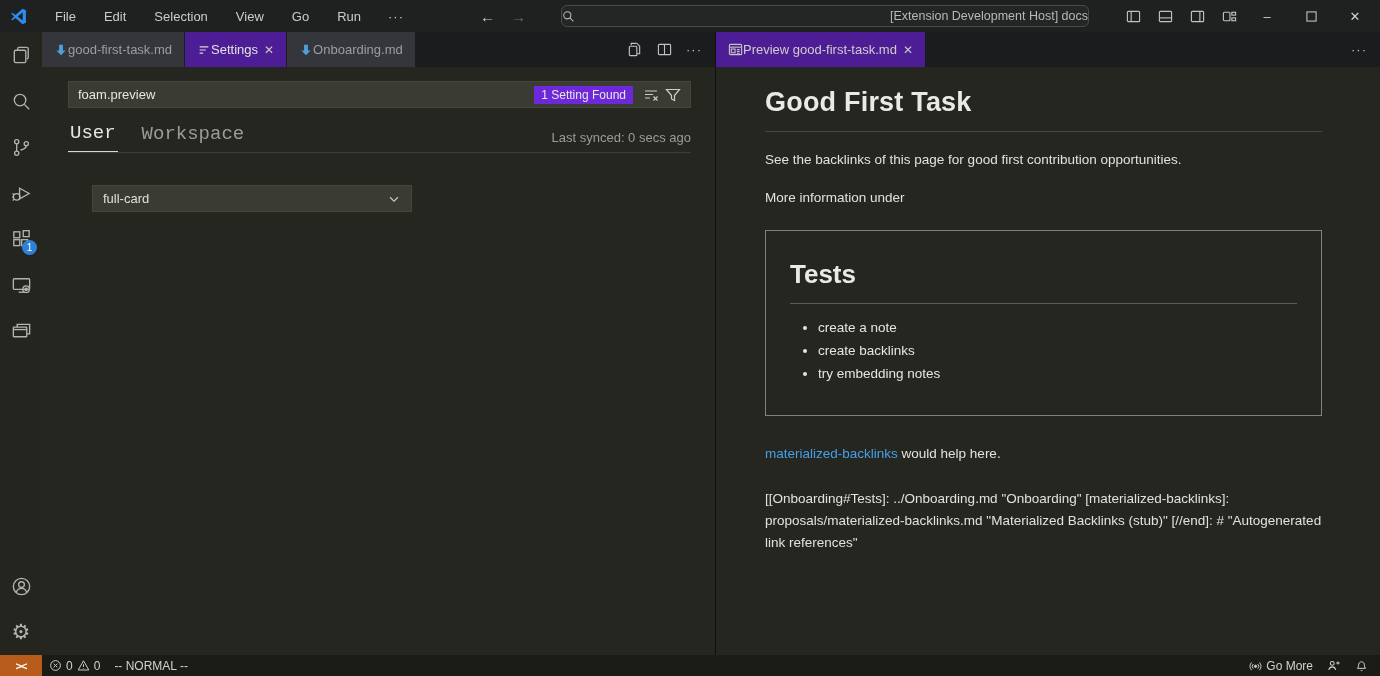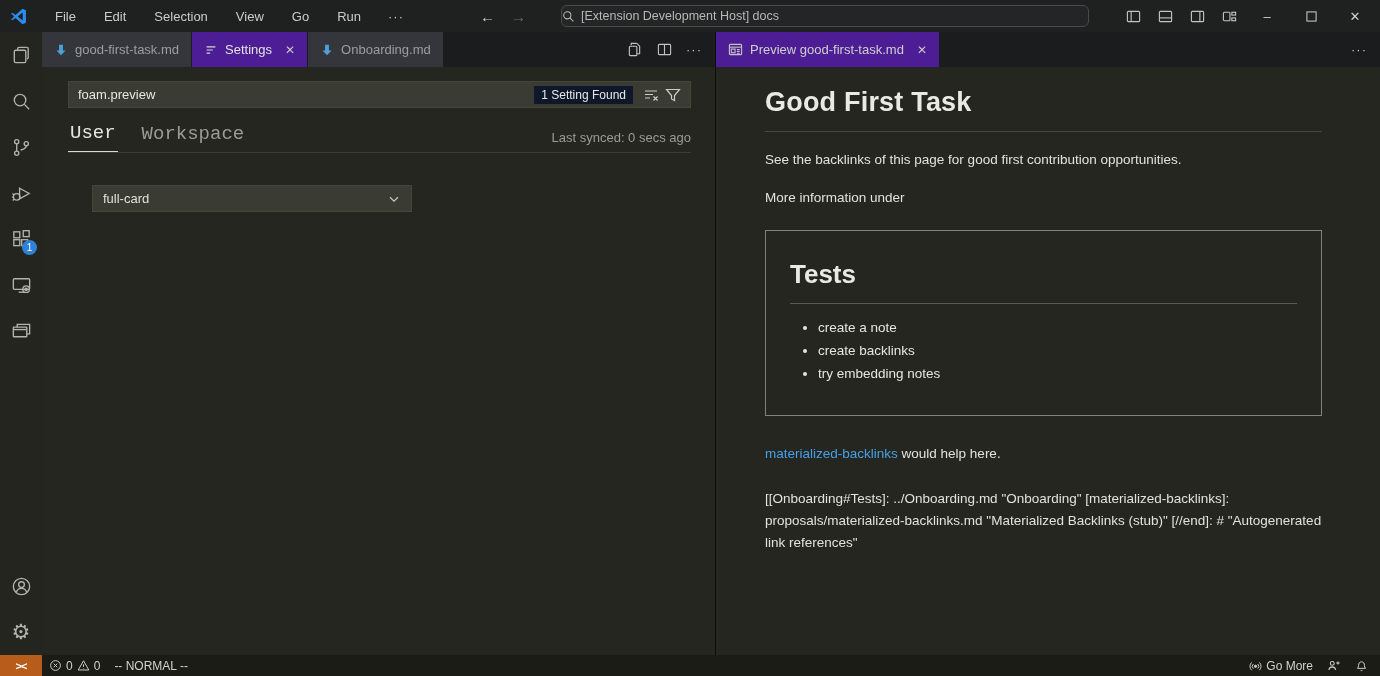--- a/index.html
+++ b/index.html
@@ -11,53 +11,53 @@
   .titlebar { height:32px; background:#1f2020; display:flex; align-items:center; flex:0 0 32px; }
   .tb-left { display:flex; align-items:center; gap:10px; padding-left:8px; }
   .vscode-logo { width:20px; height:20px; margin-right:8px; display:flex; align-items:center; justify-content:center; }
   .menu-item { color:#cccccc; padding:3px 9px; border-radius:4px; cursor:default; }
   .menu-ellipsis { color:#cccccc; padding:3px 8px; letter-spacing:1px; }
   .nav-arrows { display:flex; align-items:center; gap:4px; margin-left:52px; }
   .nav-arrow { font-size:15px; color:#d0d0d0; padding:0 6px; }
   .nav-arrow.disabled { color:#6b6c6a; }
   .tb-center { flex:1; display:flex; justify-content:center; }
   .command-center { width:528px; height:22px; background:#242526; border:1px solid #4a4b49; border-radius:6px;
-    display:flex; align-items:center; justify-content:flex-start; gap:6px; color:#b8b8b5; font-size:12.5px; }
+    display:flex; align-items:center; justify-content:space-between; gap:6px; color:#b8b8b5; font-size:12.5px; }
   .tb-right { display:flex; align-items:center; gap:2px; padding-right:4px; }
   .tb-icon { width:30px; height:26px; display:flex; align-items:center; justify-content:center; color:#c2c2bf; }
   .win-btn { width:42px; height:30px; display:flex; align-items:center; justify-content:center; color:#d0d0cd; font-size:13px; }
 
   
   .main { flex:1; display:flex; min-height:0; }
   .activitybar { width:42px; background:#24251e; display:flex; flex-direction:column; align-items:center; flex:0 0 42px; }
   .ab-icon { width:42px; height:46px; display:flex; align-items:center; justify-content:center; color:#b3b3af; position:relative; }
   .ab-spacer { flex:1; }
   .ab-badge { position:absolute; right:5px; bottom:7px; min-width:15px; height:15px; border-radius:50%; background:#2f81d7;
     color:#ffffff; font-size:10px; display:flex; align-items:center; justify-content:center; }
   .gear-glyph { font-size:21px; color:#b3b3af; }
 
   .editor-area { flex:1; display:flex; min-width:0; }
   .group-left { width:674px; flex:0 0 674px; display:flex; flex-direction:column; border-right:1px solid #0e0f0c; }
   .group-right { flex:1; display:flex; flex-direction:column; min-width:0; }
 
   .tabstrip { height:35px; flex:0 0 35px; background:#1b1c1e; display:flex; align-items:stretch; }
-  .tab { display:flex; align-items:center; gap:7px; padding:0 12px; font-size:13px; color:#9c9d9f; background:#35363b; border-right:1px solid #1b1c1e; cursor:default; }
+  .tab { display:flex; align-items:center; padding:0 12px; font-size:13px; color:#9c9d9f; background:#35363b; border-right:1px solid #1b1c1e; cursor:default; }
   .tab.active-olive { background:#4c1d95; color:#e2e2de; }
   .tab .tab-close { font-size:12px; color:#c9c9c6; margin-left:6px; }
   .tab-preview { color:#cfcfcb; }
   .strip-actions { margin-left:auto; display:flex; align-items:center; gap:4px; padding-right:8px; color:#c2c2bf; }
   .strip-btn { width:26px; height:26px; display:flex; align-items:center; justify-content:center; }
   .ellipsis-glyph { letter-spacing:1px; color:#c2c2bf; }
 
   
   .settings-editor { flex:1; background:#25261f; overflow:hidden; }
   .settings-search-row { margin:14px 24px 0 26px; height:27px; background:#3a3b33; border:1px solid #454639;
     display:flex; align-items:center; padding:0 6px 0 9px; }
   .settings-search-text { flex:1; color:#e6e6e2; font-size:13px; }
-  .settings-count-badge { background:#0f172a; color:#e8e8e4; font-size:12px; padding:2px 7px; margin-right:7px; white-space:nowrap; }
+  .settings-count-badge { background:#6d28d9; color:#e8e8e4; font-size:12px; padding:2px 7px; margin-right:7px; white-space:nowrap; }
   .search-toolbar-icon { width:22px; height:22px; display:flex; align-items:center; justify-content:center; color:#cdcdc9; }
   .scope-row { margin:10px 24px 0 26px; display:flex; align-items:flex-end; border-bottom:1px solid #3c3d35; padding-bottom:0; }
   .scope-tab { padding:4px 2px 7px; margin-right:22px; font-size:19px; color:#9b9c97; cursor:default;font-family:Liberation Mono, monospace; }
   .scope-tab.active { color:#e6e6e2; border-bottom:1px solid #d8d8d4; }
   .synced { margin-left:auto; color:#9b9c97; font-size:13px; padding-bottom:7px; }
   .setting-item { margin:32px 0 0 50px; }
   .setting-title { font-size:13px; }
   .setting-cat { color:#b2b3ac; }
   .setting-name { color:#ececE7; font-weight:bold; margin-left:4px; }
   .setting-select { margin-top:14px; width:320px; height:27px; background:#3a3b33; border:1px solid #454639;

